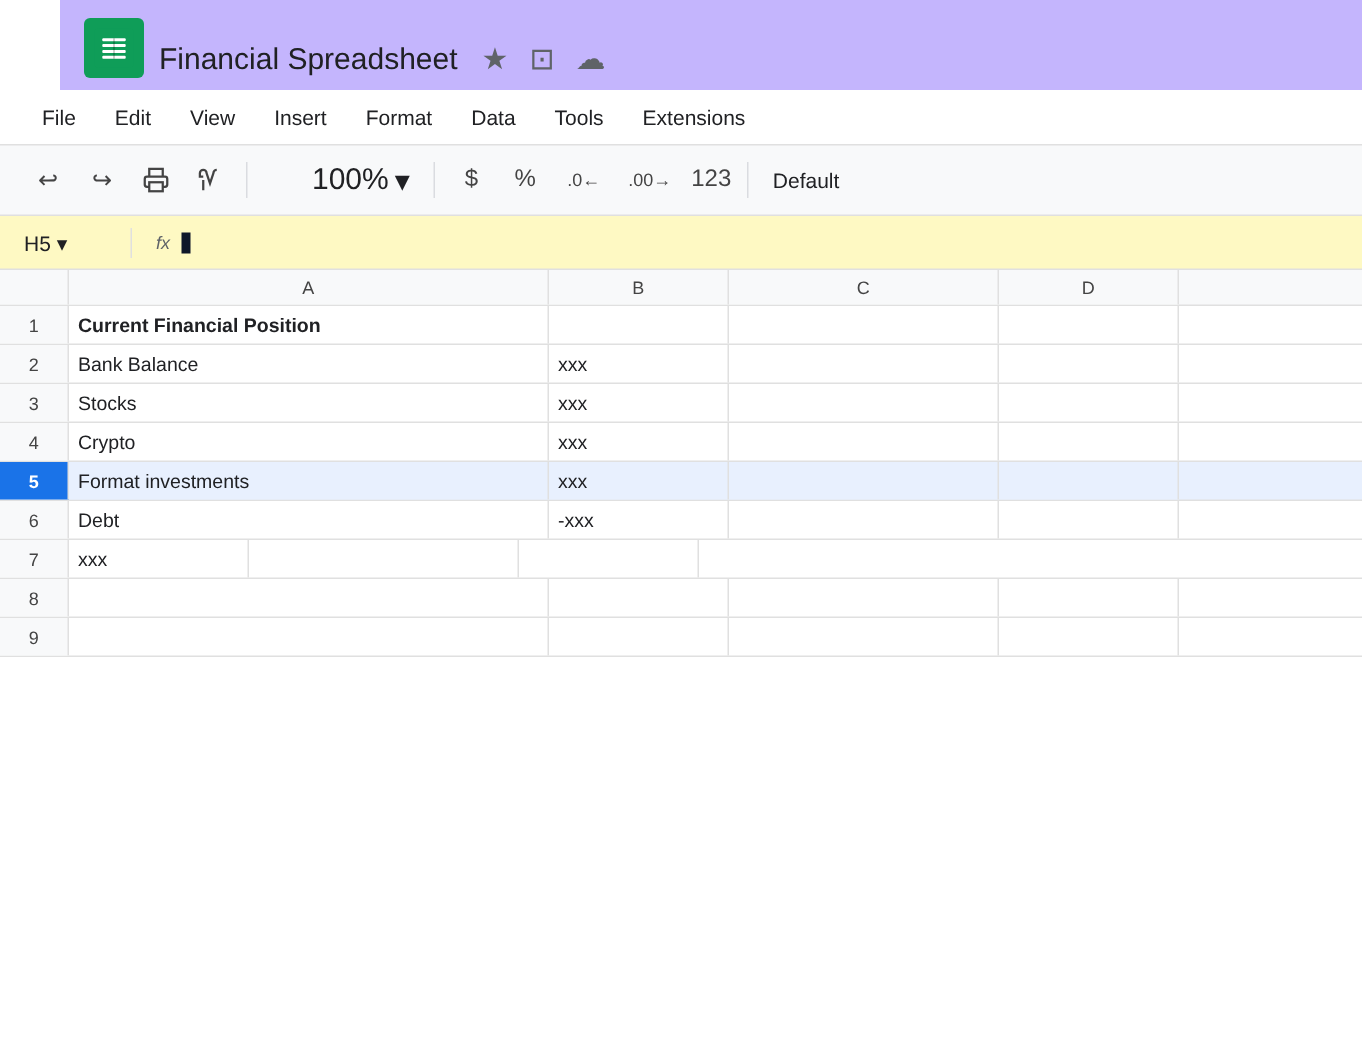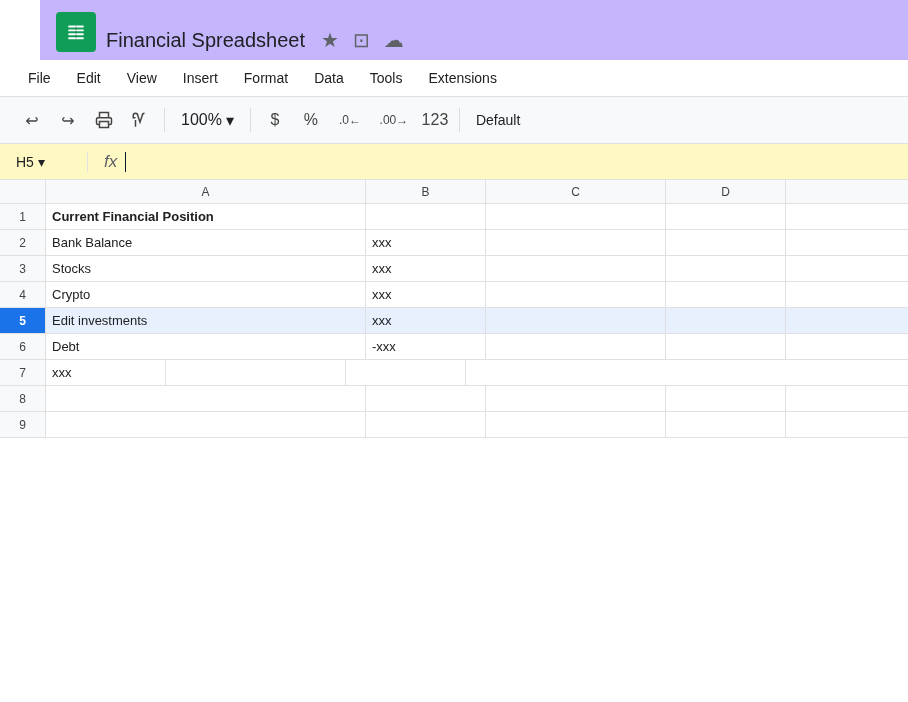--- a/index.html
+++ b/index.html
@@ -74,22 +74,23 @@
     .toolbar-divider {
       width: 1px; height: 24px;
       background: #dadce0;
       margin: 0 4px;
     }
     .zoom-selector {
       display: flex; align-items: center;
       padding: 2px 8px;
       border: none; background: transparent;
       cursor: pointer; border-radius: 4px;
-      font-size: 16px; color: #202124;
+      font-size: 20px; color: #202124;
       gap: 4px;
+      margin-left: 27px;
     }
     .toolbar-symbol {
       width: 32px; height: 32px;
       border: none; background: transparent;
       cursor: pointer; border-radius: 4px;
       display: flex; align-items: center; justify-content: center;
       font-size: 16px; color: #444; font-weight: 500;
     }
     .font-selector {
       padding: 2px 8px;
@@ -111,23 +112,23 @@
     .cell-reference {
       display: flex; align-items: center; gap: 4px;
       min-width: 80px;
       padding: 2px 8px;
       border-right: 1px solid #e0e0e0;
       font-size: 14px; color: #202124;
       cursor: pointer;
     }
     .fx-label {
       color: #5f6368;
-      font-size: 17px;
+      font-size: 12px;
       padding: 0 8px;
-      border-right: 1px solid #0f172a;
+      border-right: 6px solid #0f172a;
       font-style: italic;
     }
 
     
     .spreadsheet-container {
       display: flex;
       flex-direction: column;
       height: calc(702px - 60px - 36px - 48px - 36px);
       overflow: hidden;
     }
@@ -310,21 +311,21 @@
       </div>
       <div class="grid-row">
         <div class="row-num">4</div>
         <div class="grid-cell col-a">Crypto</div>
         <div class="grid-cell col-b">xxx</div>
         <div class="grid-cell col-c"></div>
         <div class="grid-cell col-d"></div>
       </div>
       <div class="grid-row selected-row">
         <div class="row-num selected-num">5</div>
-        <div class="grid-cell col-a">Edit investments</div>
+        <div class="grid-cell col-a">Format investments</div>
         <div class="grid-cell col-b">xxx</div>
         <div class="grid-cell col-c"></div>
         <div class="grid-cell col-d"></div>
       </div>
       <div class="grid-row">
         <div class="row-num">6</div>
         <div class="grid-cell col-a">Debt</div>
         <div class="grid-cell col-b">-xxx</div>
         <div class="grid-cell col-c"></div>
         <div class="grid-cell col-d"></div>

